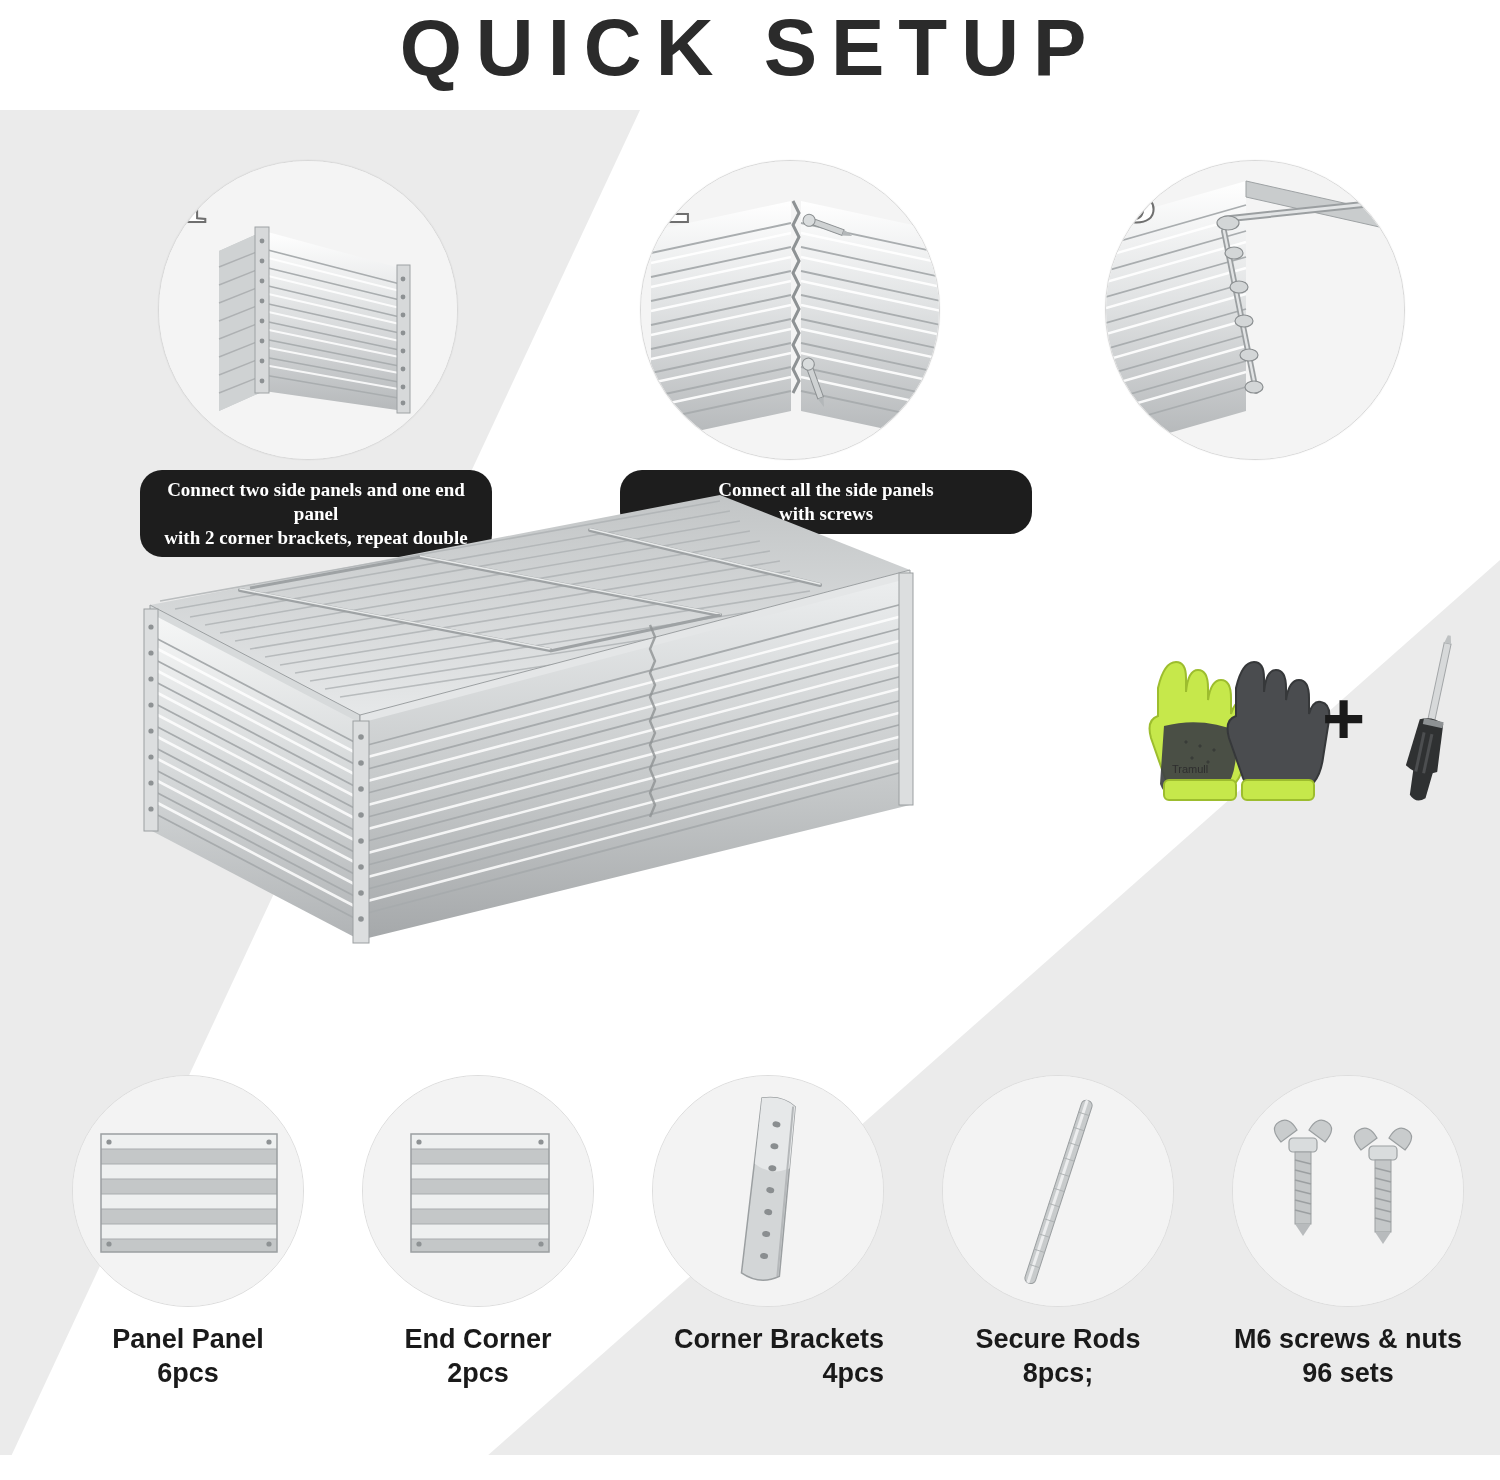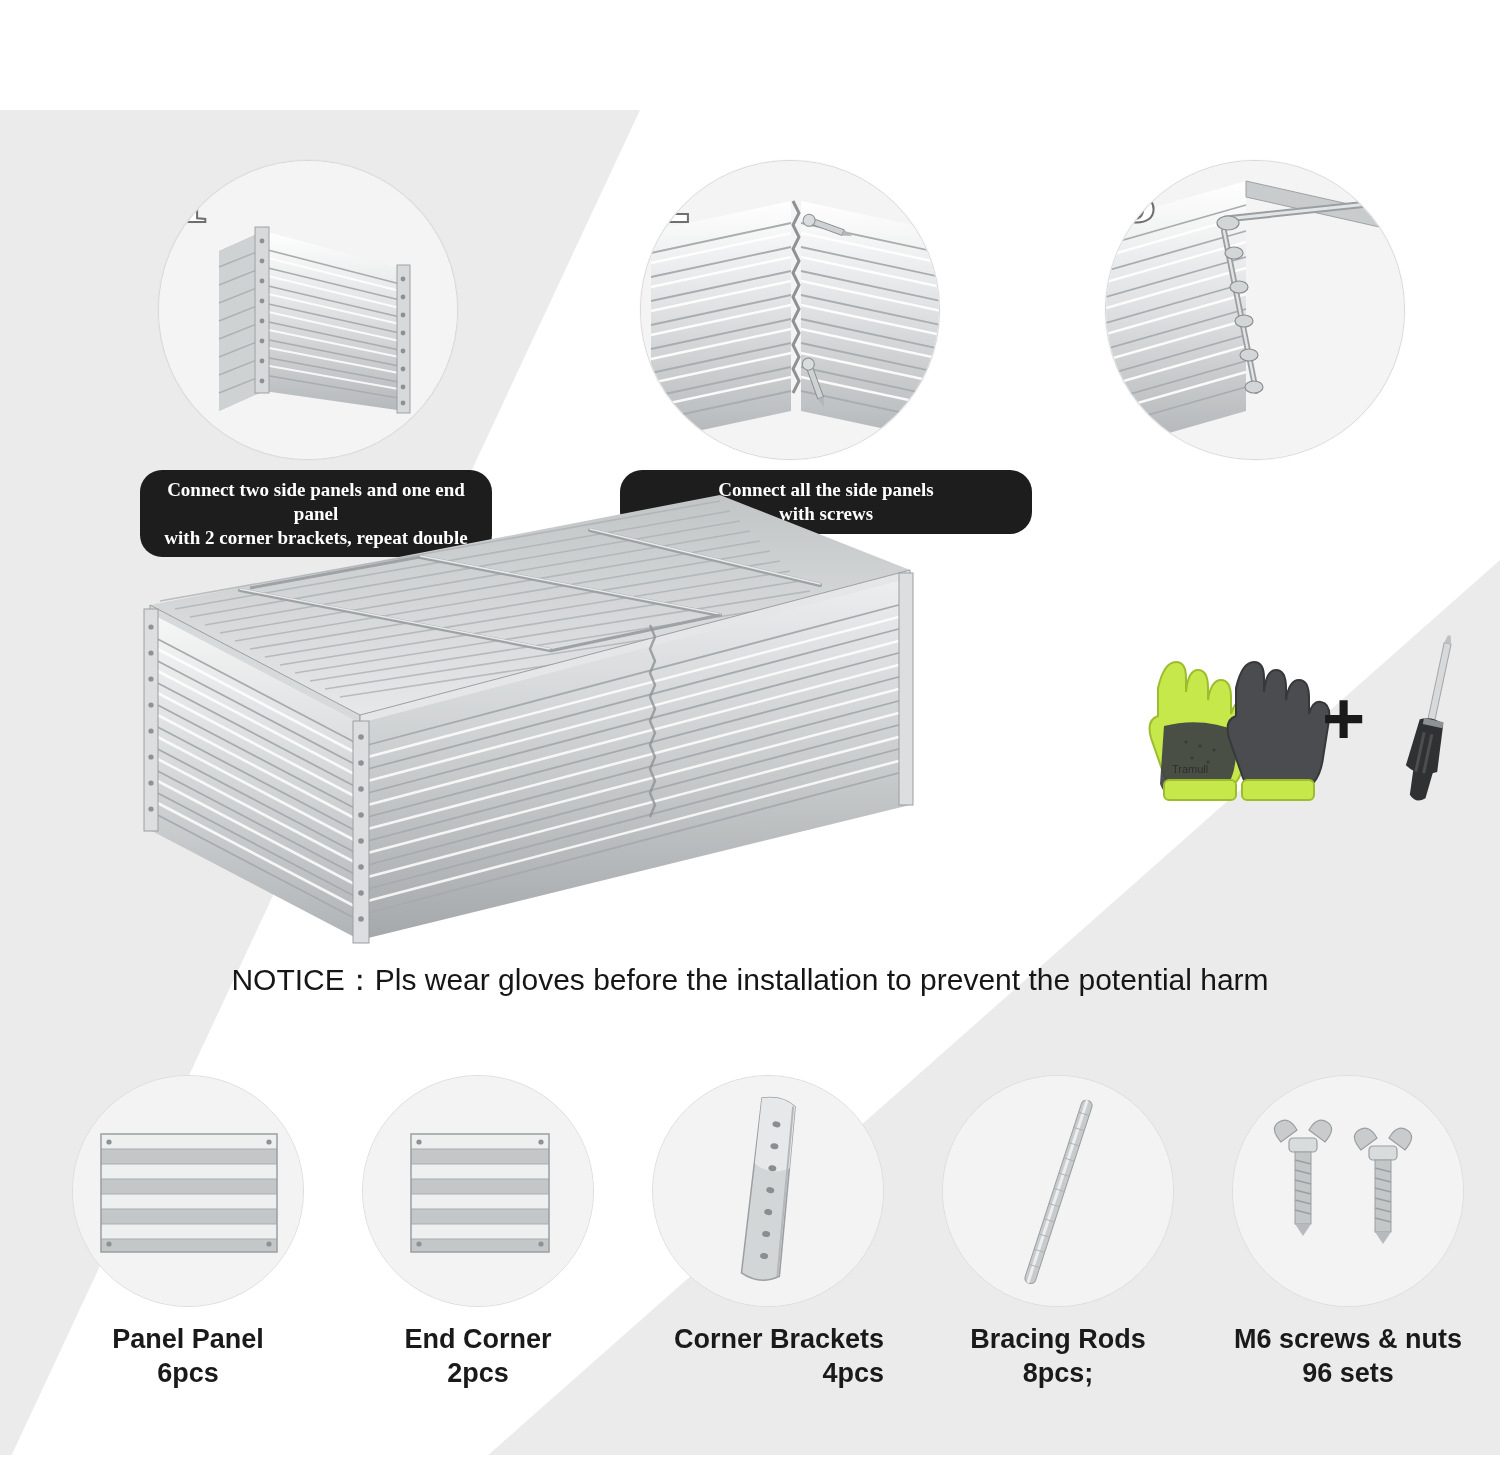--- a/index.html
+++ b/index.html
@@ -104,20 +104,21 @@
 
 <svg class="bg-diagonal" viewBox="0 0 1500 1480">
   <rect x="0" y="0" width="1500" height="1480" fill="#ffffff"></rect>
   <polygon points="0,110 640,110 0,1480" fill="#ebebeb"></polygon>
   <polygon points="1500,560 1500,1480 460,1480" fill="#ebebeb"></polygon>
   <rect x="0" y="1455" width="1500" height="25" fill="#ffffff"></rect>
 </svg>
 
 <div class="page">
 
+  <div class="title">QUICK  SETUP</div>
 
   <div class="step" style="left:140px; top:160px; width:380px;">
     <div class="step-circle" style="margin-left:18px;">
       <svg viewBox="0 0 300 300" width="300" height="300">
         <defs>
           <linearGradient id="mg1" x1="0" y1="0" x2="0" y2="1">
             <stop offset="0%" stop-color="#ffffff"></stop>
               <stop offset="45%" stop-color="#dfe1e2"></stop>
               <stop offset="100%" stop-color="#b6b9bb"></stop>
           </linearGradient>
@@ -489,21 +490,20 @@
 
         <path d="M46,88 q12,-6 24,0 l4,48 q-16,10 -32,0 z" fill="#2f3132"></path>
         <path d="M50,136 q10,8 20,0 l-2,28 q-8,8 -16,0 z" fill="#2f3132"></path>
         <rect x="50" y="86" width="20" height="6" fill="#8e9294"></rect>
         <path d="M53,100 l0,40" stroke="#4c4e50" stroke-width="3"></path>
         <path d="M61,100 l0,40" stroke="#4c4e50" stroke-width="3"></path>
       </g>
     </svg>
   </div>
 
-  <div class="notice">NOTICE：Pls wear gloves before the installation to prevent the potential harm</div>
 
   <div class="parts">
 
     <div class="part" style="left:12px; top:0;">
       <div class="part-circle">
         <svg viewBox="0 0 232 232" width="232" height="232">
           <rect x="0" y="0" width="232" height="232" fill="#f3f3f3"></rect>
           <g>
             <rect x="28" y="58" width="176" height="118" rx="4" fill="#dcdedf"></rect>
             <g>
@@ -618,21 +618,21 @@
                 <line x1="110" y1="114" x2="121" y2="114"></line>
               <line x1="110" y1="130" x2="121" y2="130"></line>
                 <line x1="110" y1="146" x2="121" y2="146"></line>
               <line x1="110" y1="162" x2="121" y2="162"></line>
                 <line x1="110" y1="178" x2="121" y2="178"></line>
               <line x1="110" y1="194" x2="121" y2="194"></line>
             </g>
           </g>
         </svg>
       </div>
-      <div class="part-label">Bracing Rods</div>
+      <div class="part-label">Secure Rods</div>
       <div class="part-count">8pcs;</div>
     </div>
 
     <div class="part" style="left:1172px; top:0;">
       <div class="part-circle">
         <svg viewBox="0 0 232 232" width="232" height="232">
           <rect x="0" y="0" width="232" height="232" fill="#f3f3f3"></rect>
 
           <g transform="translate(70,58)">
             <path d="M-22,8 q-12,-14 -2,-20 q10,-6 18,8 z" fill="#c9cccd" stroke="#9b9fa1" stroke-width="1.2"></path>

